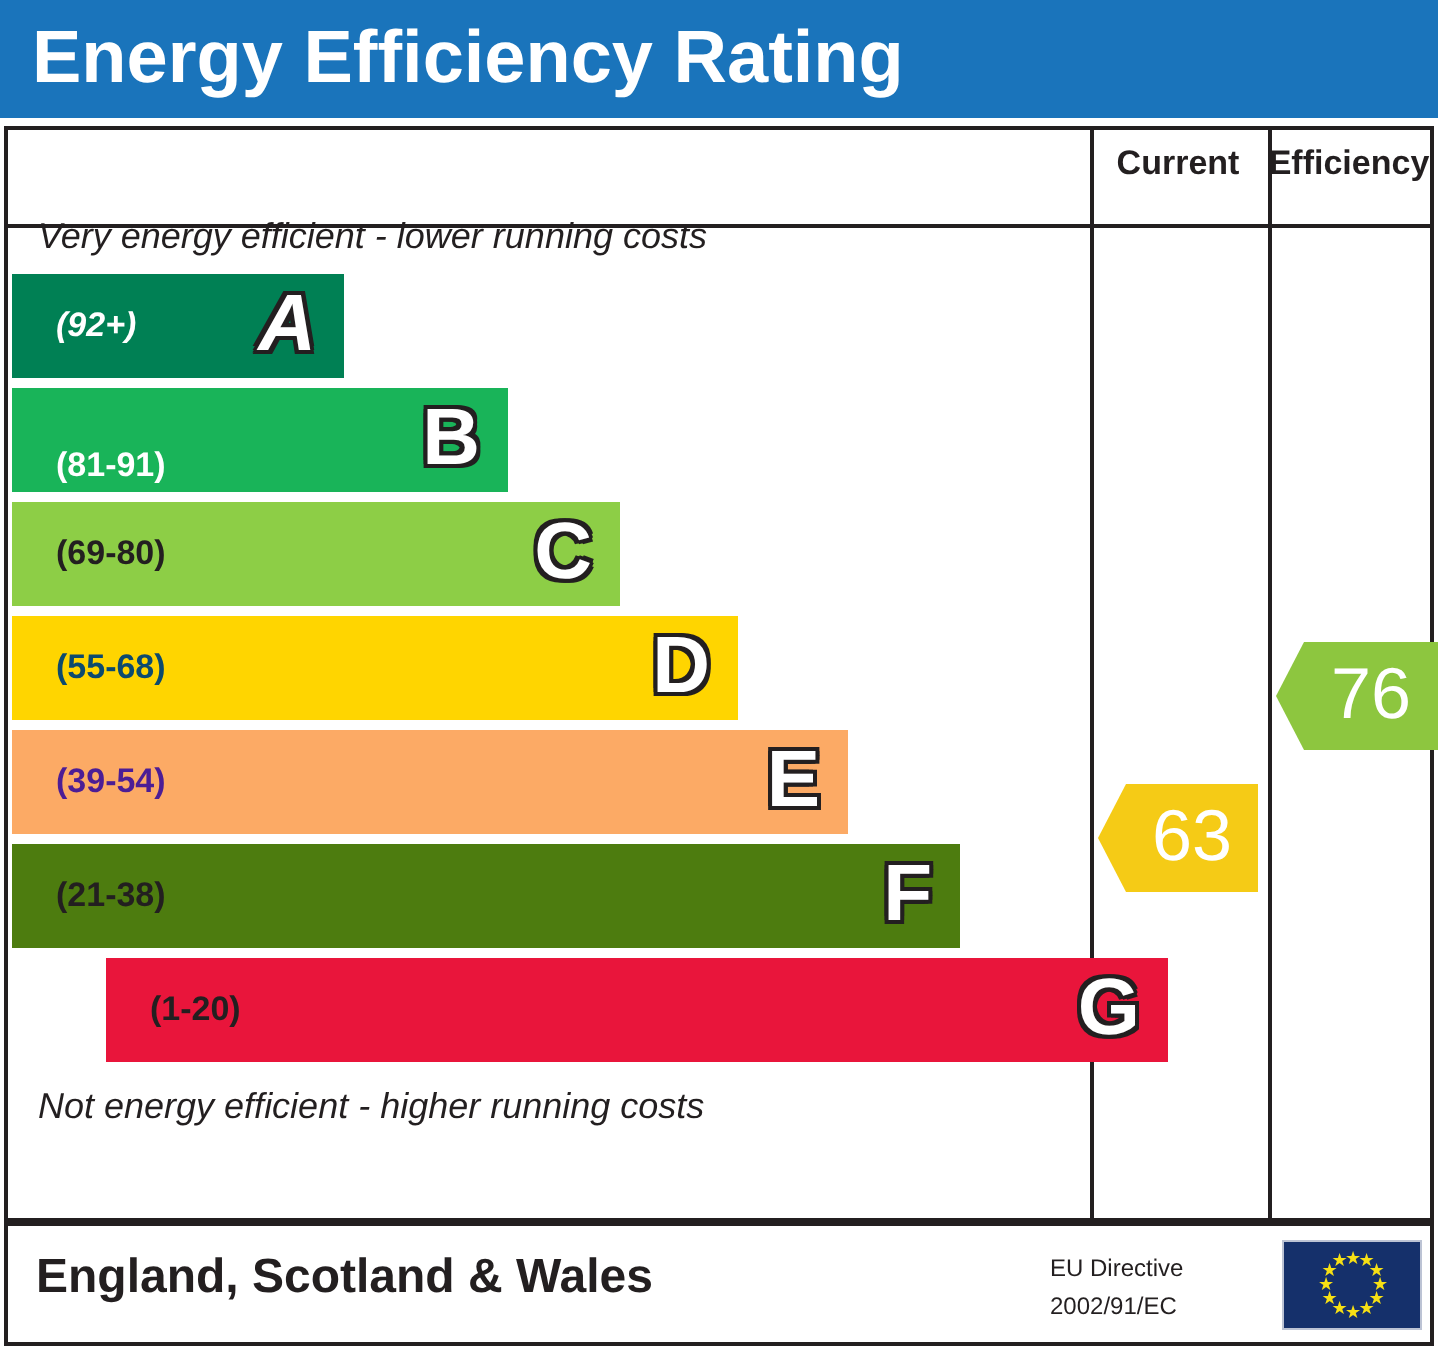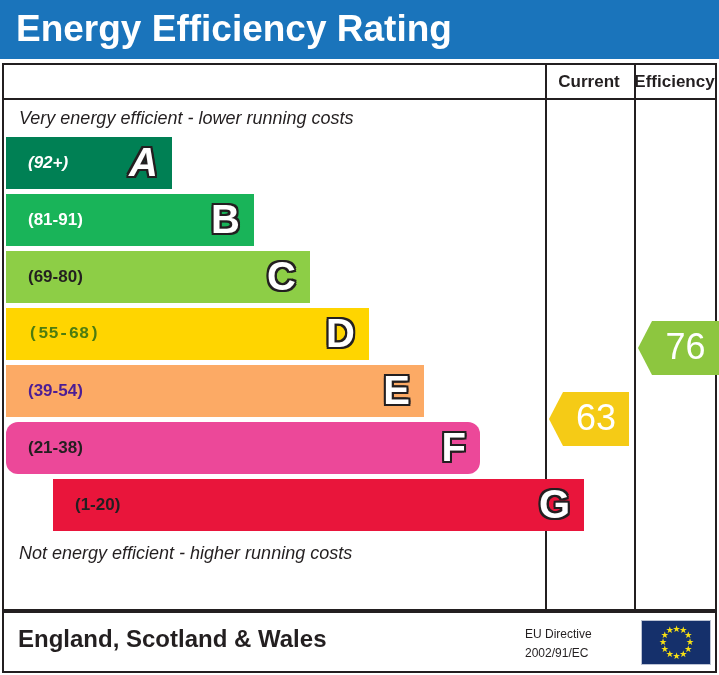--- a/index.html
+++ b/index.html
@@ -48,21 +48,21 @@
     border: 2px solid #231f20;
     box-sizing: border-box;
     background: #ffffff;
   }
 
   
   .col-head-row {
     position: absolute;
     left: 0; top: 0;
     width: 711px;
-    height: 35px;
+    height: 49px;
     border-bottom: 2px solid #231f20;
     box-sizing: border-box;
     padding-left: 20px;
   }
   .col-head {
     position: absolute;
     top: 0;
     height: 33px;
     line-height: 33px;
     text-align: center;
@@ -241,36 +241,36 @@
     <div class="vsep vsep-2"></div>
 
     <div class="caption caption-top">Very energy efficient - lower running costs</div>
 
     <div class="bands" id="bands-container">
         <div class="band" style="top: 0px; width: 166px; background: rgb(0, 128, 84); font-style: italic;">
           <div class="band-range" style="color: rgb(255, 255, 255);">(92+)</div>
           <div class="band-letter">A</div>
         </div>
         <div class="band" style="top: 57px; width: 248px; background: rgb(25, 180, 89);">
-          <div class="band-range" style="color: rgb(255, 255, 255);">(81-91)</div>
+          <div class="band-range" style="color: rgb(255, 255, 255); margin-top: 13px;">(81-91)</div>
           <div class="band-letter">B</div>
         </div>
         <div class="band" style="top: 114px; width: 304px; background: rgb(141, 206, 70);">
           <div class="band-range" style="color: rgb(35, 31, 32);">(69-80)</div>
           <div class="band-letter">C</div>
         </div>
         <div class="band" style="top: 171px; width: 363px; background: rgb(255, 213, 0);">
-          <div class="band-range" style="color: #4d7c0f; font-family: Liberation Mono, monospace;">(55-68)</div>
+          <div class="band-range" style="color: #0c4a6e;">(55-68)</div>
           <div class="band-letter">D</div>
         </div>
         <div class="band" style="top: 228px; width: 418px; background: rgb(252, 170, 101);">
           <div class="band-range" style="color: #4c1d95; text-align: center;">(39-54)</div>
           <div class="band-letter">E</div>
         </div>
-        <div class="band" style="top: 285px; width: 474px; background: #ec4899; border-radius: 12px;">
+        <div class="band" style="top: 285px; width: 474px; background: #4d7c0f;">
           <div class="band-range" style="color: rgb(35, 31, 32);">(21-38)</div>
           <div class="band-letter">F</div>
         </div>
         <div class="band" style="top: 342px; width: 531px; background: rgb(233, 21, 59); margin-left: 47px;">
           <div class="band-range" style="color: rgb(35, 31, 32);">(1-20)</div>
           <div class="band-letter">G</div>
         </div>
       </div>
 
     <div class="caption caption-bottom">Not energy efficient - higher running costs</div>

